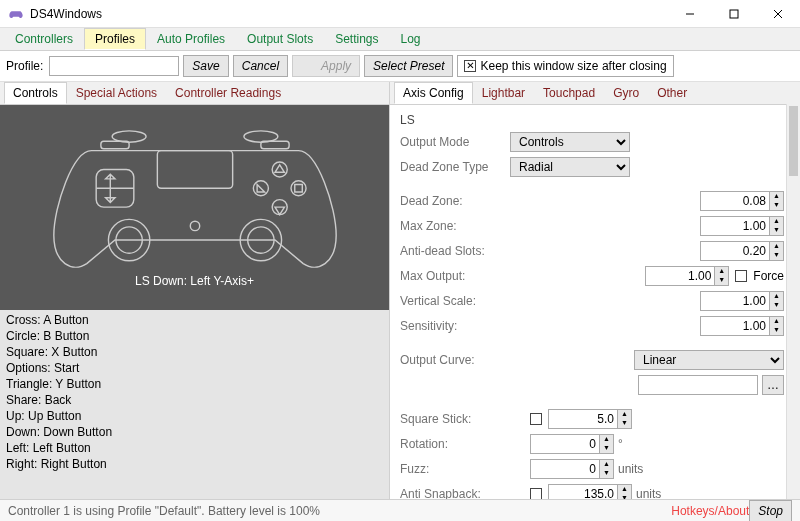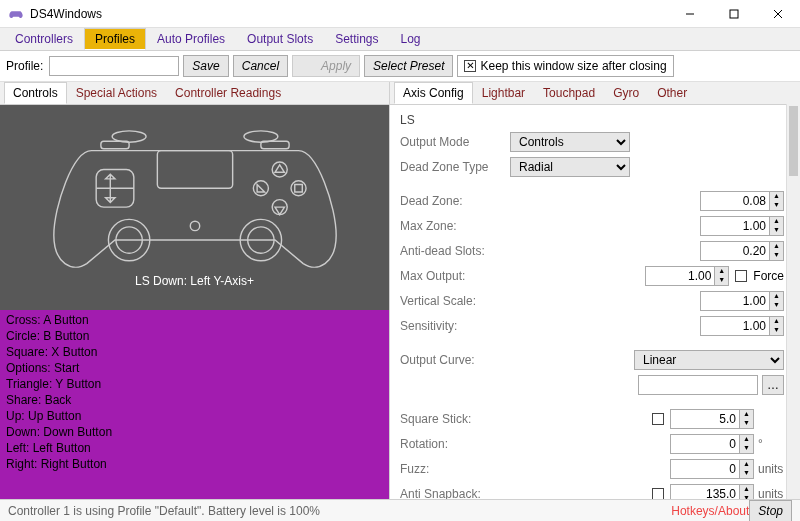--- a/index.html
+++ b/index.html
@@ -2,61 +2,61 @@
 <html><head>
 <meta charset="utf-8">
 <style>
 * { box-sizing: border-box; margin: 0; padding: 0; font-family: "Segoe UI", sans-serif; font-size: 12px; }
 body { background: #fff; width: 800px; height: 521px; overflow: hidden; display: flex; flex-direction: column; }
 .titlebar { height: 28px; display: flex; align-items: center; padding-left: 8px; border-bottom: 1px solid #e0e0e0; }
 .titlebar .icon { width: 16px; height: 16px; margin-right: 6px; }
 .titlebar .title { flex: 1; }
 .winbtn { width: 44px; height: 28px; display: flex; align-items: center; justify-content: center; }
 .tabstrip { display: flex; background: #f0f0f0; border-bottom: 1px solid #d0d0d0; padding-left: 4px; }
-.tab { padding: 3px 10px; border: 1px solid transparent; color: #4c1d95; cursor: default; }
-.tab.active { background: #eab308; border: 1px solid #d0d0d0; border-bottom-color: #fff; color: #000; }
+.tab { padding: 3px 10px; border: 1px solid transparent; color: #15803d; cursor: default; }
+.tab.active { background: #fef9c3; border: 1px solid #d0d0d0; border-bottom-color: #fff; color: #000; }
 .toolbar { display: flex; align-items: center; padding: 4px 6px; gap: 4px; border-bottom: 1px solid #e0e0e0; }
 .toolbar label { margin-right: 2px; }
 .toolbar input[type=text] { width: 130px; height: 20px; border: 1px solid #aaa; padding: 0 3px; }
 .btn { background: #e7e7e7; border: 1px solid #aaa; padding: 2px 8px; height: 22px; font-style: italic; }
 .btn.disabled { color: #999; border-color: #ccc; padding-left: 28px; }
 .checkwrap { display: flex; align-items: center; border: 1px solid #aaa; padding: 1px 6px; height: 22px; gap: 4px; }
 .checkbox-icon { width: 12px; height: 12px; border: 1px solid #444; display: inline-block; font-size: 10px; line-height: 10px; text-align: center; }
 
 .body { flex: 1; display: flex; overflow: hidden; }
 .left { width: 390px; display: flex; flex-direction: column; border-right: 1px solid #d0d0d0; }
 .right { flex: 1; display: flex; flex-direction: column; position: relative; }
 
 .subtabs { display: flex; background: #f0f0f0; border-bottom: 1px solid #d0d0d0; padding-left: 4px; }
 .subtab { padding: 3px 8px; border: 1px solid transparent; color: #7f1d1d; cursor: default; }
 .subtab.active { background: #fff; border: 1px solid #d0d0d0; border-bottom-color: #fff; color: #000; }
 
 .controller-area { background: #585858; flex: 0 0 205px; position: relative; display: flex; align-items: center; justify-content: center; }
 .controller-area svg { width: 320px; }
 .overlay-text { position: absolute; bottom: 22px; color: #fff; font-size: 12px; }
 
-.mapping-list { flex: 1; overflow-y: auto; background: #a21caf; border-top: none; padding: 2px 6px; }
+.mapping-list { flex: 1; overflow-y: auto; background: #e5e5e5; border-top: none; padding: 2px 6px; }
 .mapping-list div { padding: 1px 0; }
 
 .config-scroll { flex: 1; overflow-y: auto; padding: 6px 16px 6px 10px; position: relative; }
 .vscroll { position: absolute; right: 0; top: 22px; bottom: 0; width: 14px; background: #f0f0f0; border-left: 1px solid #ddd; }
 .vscroll-thumb { position: absolute; left: 2px; right: 2px; top: 2px; height: 70px; background: #c8c8c8; }
 .row { display: flex; align-items: center; margin: 3px 0; min-height: 22px; }
 .row .lbl { width: 110px; color: #737373; }
 .row .lbl.wide { width: 130px; }
 .section-label { color: #444; margin: 2px 0 4px; }
 select { height: 20px; border: 1px solid #aaa; background: #e7e7e7; padding: 0 4px; }
 .num-input { display: inline-flex; align-items: stretch; height: 20px; }
 .num-input input { width: 70px; text-align: right; border: 1px solid #aaa; padding: 0 3px; }
 .spin { width: 14px; display: flex; flex-direction: column; border: 1px solid #aaa; border-left: none; }
 .spin span { flex: 1; font-size: 7px; text-align: center; line-height: 8px; background: #e7e7e7; }
 .unit { margin-left: 4px; color: #666; width: 26px; }
 .cb { width: 12px; height: 12px; border: 1px solid #444; margin-right: 6px; }
 .filler { flex: 1; }
-.rightcol { display: flex; align-items: center; justify-content: flex-end; flex: 1; }
+.rightcol { display: flex; align-items: center; flex: 1; }
 .small-input { width: 120px; height: 20px; border: 1px solid #aaa; }
 .ellip { width: 22px; height: 20px; border: 1px solid #aaa; background: #e7e7e7; text-align: center; line-height: 18px; margin-left: 4px; }
 
 .statusbar { height: 22px; border-top: 1px solid #d0d0d0; display: flex; align-items: center; padding: 0 8px; background: #f7f7f7; }
 .statusbar .status { flex: 1; color: #666; }
 .statusbar a { color: #ef4444; }
 </style>
 </head>
 <body>
 

